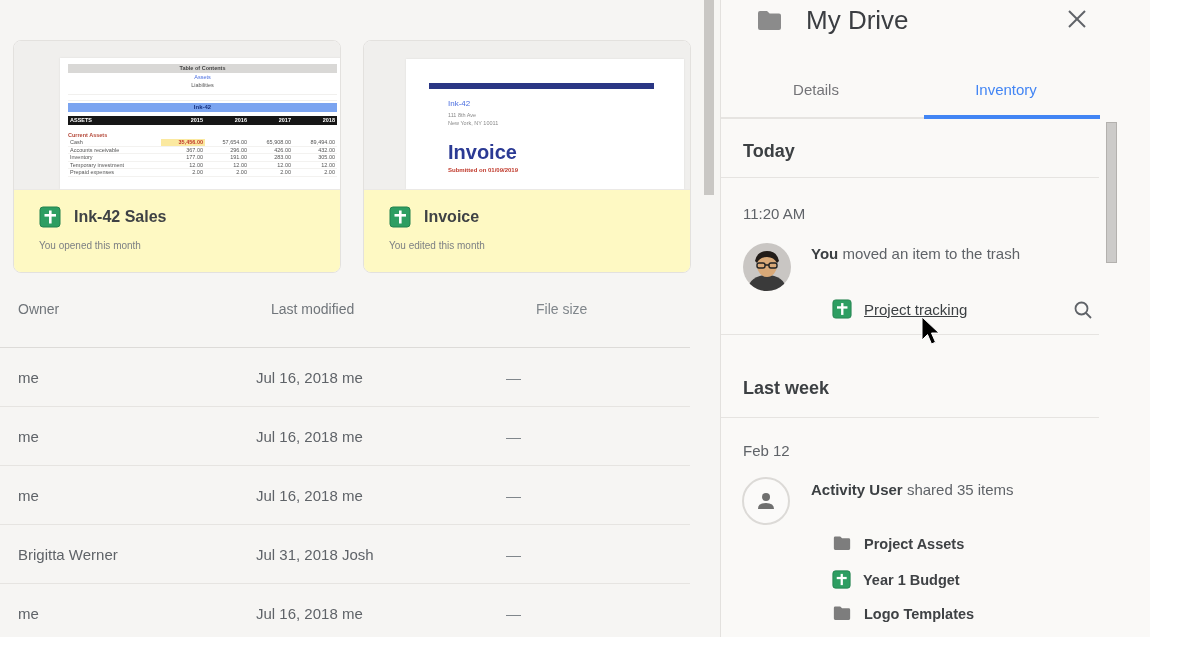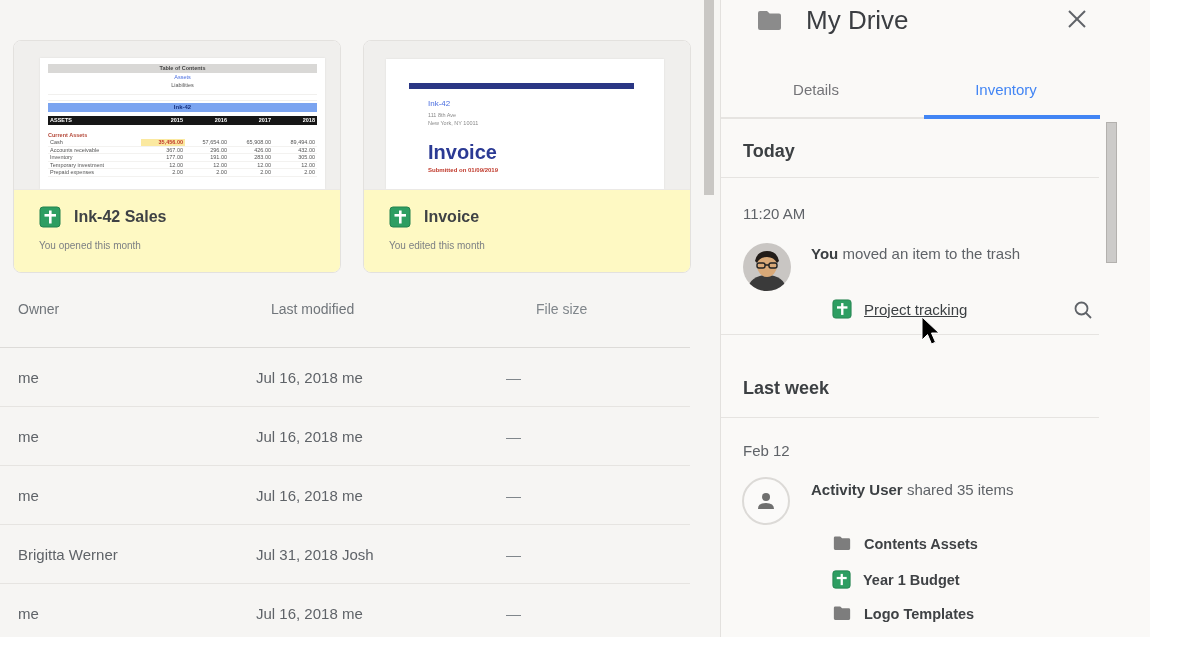--- a/index.html
+++ b/index.html
@@ -5,21 +5,21 @@
   * { box-sizing: border-box; margin: 0; padding: 0; }
   html,body { width:1200px; height:651px; background:#ffffff;
     font-family:"Liberation Sans", sans-serif; overflow:hidden; }
   .stage { position:relative; width:1150px; height:637px; background:#f6f5f3; overflow:hidden; }
 
   
   .card { position:absolute; top:40px; width:328px; height:233px; background:#fcfcfb;
     border:1px solid #e3e1de; border-radius:8px; overflow:hidden; }
   .card-1 { left:13px; } .card-2 { left:363px; }
   .thumb-zone { position:absolute; top:0; left:0; right:0; height:148px; background:#f0efed; }
-  .page { position:absolute; background:#ffffff; box-shadow:0 0 2px rgba(0,0,0,.08); overflow:hidden; }
+  .page { position:absolute; background:#ffffff; box-shadow:0 0 2px rgba(0,0,0,.08); overflow:hidden;margin-left:20px; }
   .page-sheet { left:26px; top:17px; width:285px; height:131px; padding:6px 8px 0 8px; }
   .page-doc { left:22px; top:18px; width:278px; height:130px; }
   .card-footer { position:absolute; left:0; right:0; top:148px; height:85px; background:#fef9c3;
     border-top:1px solid #ebe9e6; padding:16px 16px 0 25px; }
   .card-title-row { display:flex; align-items:center; gap:13px; }
   .card-title { font-size:16px; font-weight:700; color:#3f4245; }
   .card-sub { margin-top:12px; font-size:10px; color:#7d8084; }
 
   
   .ms { font-size:5.5px; color:#555; }
@@ -286,21 +286,21 @@
       </svg>
     </div>
     <div class="event-text" style="top:481px;">
       <b>Activity User</b><span> shared 35 items</span>
     </div>
 
     <div class="item-row" style="left:95px; top:535px;">
       <svg width="20" height="17" viewBox="0 0 27 24">
         <path d="M2 4 a2 2 0 0 1 2-2 h7 l2.6 2.6 h9.4 a2 2 0 0 1 2 2 v12.4 a2 2 0 0 1 -2 2 h-19 a2 2 0 0 1 -2-2 z" fill="#7d7d7d"></path>
       </svg>
-      <span class="item-name">Contents Assets</span>
+      <span class="item-name">Project Assets</span>
     </div>
     <div class="item-row" style="left:95px; top:570px;">
       <svg width="19" height="19" viewBox="0 0 22 22">
         <rect x="1" y="1" width="20" height="20" rx="3" fill="#2e9e62" stroke="#23824f" stroke-width="1"></rect>
         <rect x="10" y="4.5" width="2.6" height="13" fill="#ffffff"></rect>
         <rect x="5.5" y="8" width="11.5" height="2.6" fill="#ffffff"></rect>
       </svg>
       <span class="item-name">Year 1 Budget</span>
     </div>
     <div class="item-row" style="left:95px; top:605px;">

